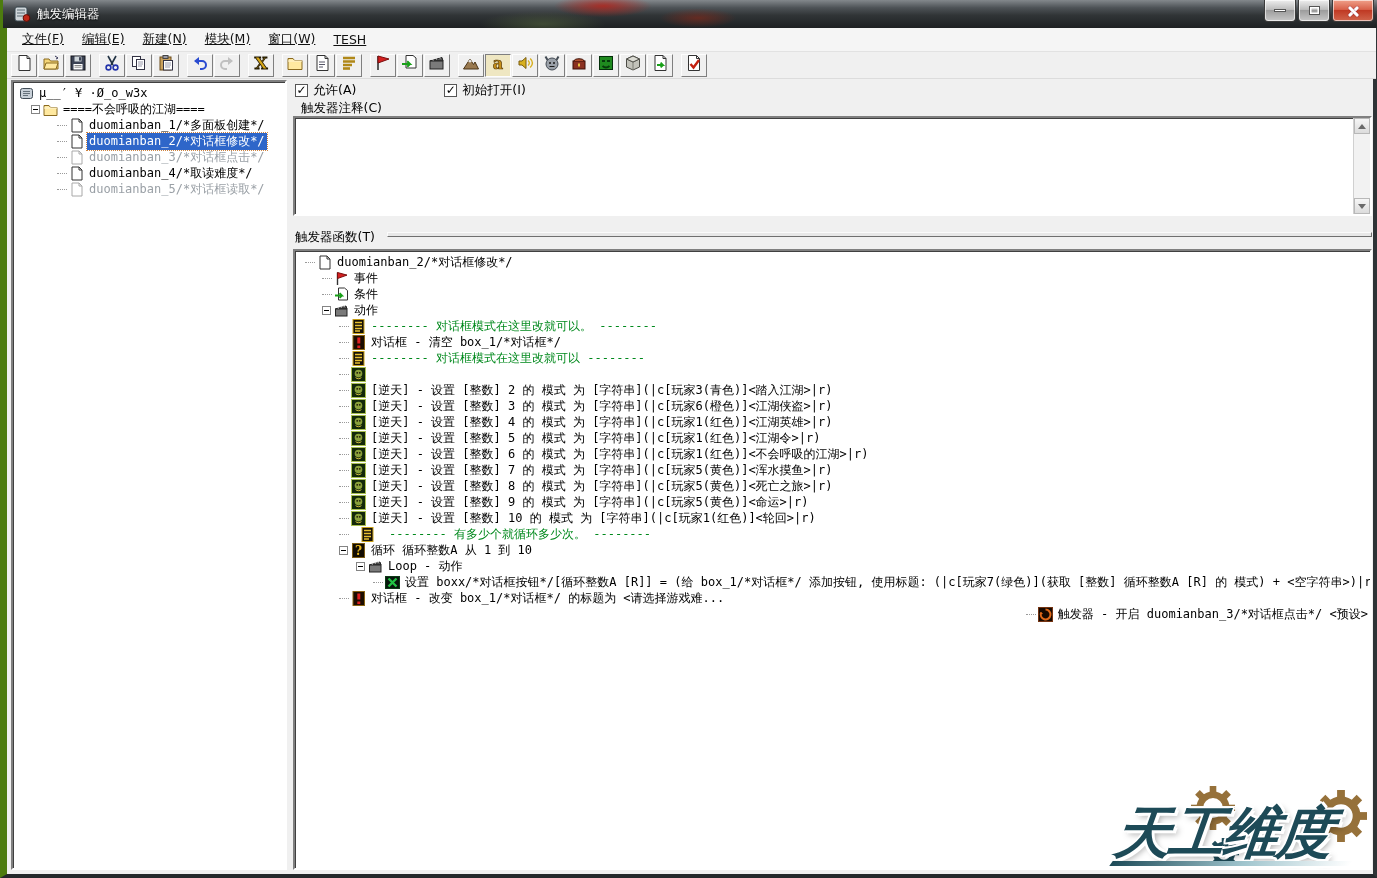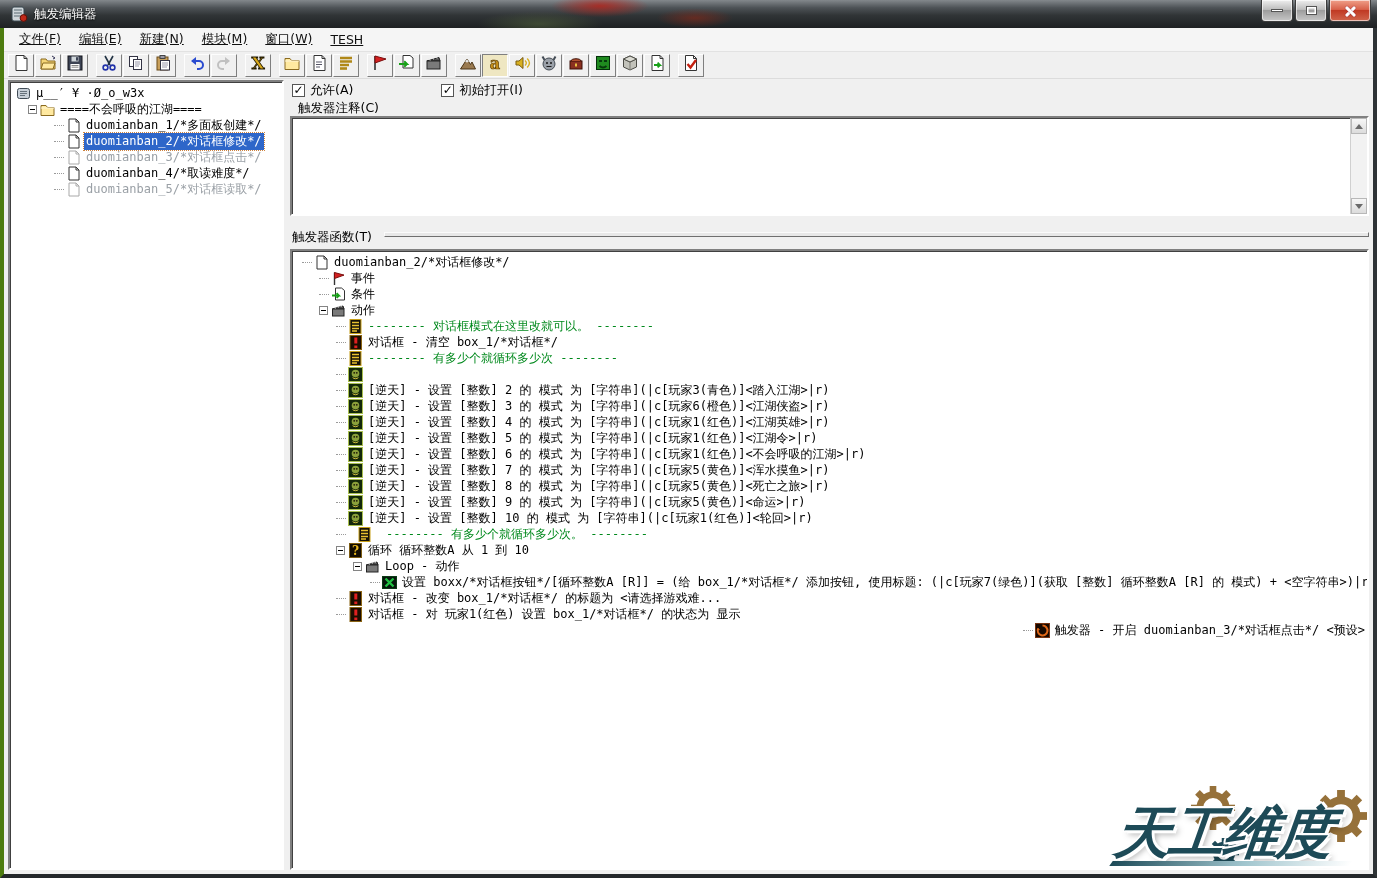--- a/index.html
+++ b/index.html
@@ -1,19 +1,19 @@
 <!DOCTYPE html>
 <html><head>
 <meta charset="utf-8">
 <style>
   * { box-sizing: border-box; margin:0; padding:0; }
   html,body { width:1377px; height:878px; overflow:hidden; background:#1b1d1f;
     font-family:"DejaVu Sans", sans-serif; }
   .window { position:relative; width:1377px; height:878px; background:#f0f0f0;
-    border-left:4px solid #4d7c0f; border-right:4px solid #2e3336; border-bottom:4px solid #24282b; }
+    border-left:7px solid #4d7c0f; border-right:4px solid #2e3336; border-bottom:4px solid #24282b; }
 
   
   .titlebar { position:absolute; left:-4px; top:0; width:1377px; height:28px;
     background:linear-gradient(180deg,#83888c 0%,#4d5256 28%,#303436 55%,#1e2123 100%);
     display:flex; align-items:center; padding:0 6px; }
   .titlebar::before { content:""; position:absolute; inset:0; pointer-events:none;
     background:
       radial-gradient(ellipse 70px 16px at 600px 6px, rgba(190,30,20,.75), transparent 70%),
       radial-gradient(ellipse 55px 14px at 695px 18px, rgba(130,40,25,.65), transparent 70%),
       radial-gradient(ellipse 90px 18px at 540px 24px, rgba(95,115,65,.45), transparent 70%); }
@@ -488,21 +488,21 @@
               <span class="txt">对话框 - 清空 box_1/*对话框*/</span>
             </div>
             <div class="trow green" style="padding-left: 38px;">
               <span class="stub"></span>
               <span class="ticon">
                 <svg viewBox="0 0 15 15">
                   <rect x="2" y="0.5" width="11" height="14" fill="#141008" stroke="#c8a018"></rect>
                   <path d="M4 3.5h7M4 6.5h7M4 9.5h7M4 12h5" stroke="#e8c030" stroke-width="1.6"></path>
                 </svg>
               </span>
-              <span class="txt">--------  有多少个就循环多少次  --------</span>
+              <span class="txt">--------  对话框模式在这里改就可以  --------</span>
             </div>
             <div class="trow" style="padding-left: 38px;">
               <span class="stub"></span>
               <span class="ticon">
                 <svg viewBox="0 0 15 15">
                   <rect x="0.5" y="0.5" width="14" height="14" fill="#13280a" stroke="#aac050"></rect>
                   <circle cx="7.5" cy="6.6" r="3.8" fill="#8aa03a"></circle>
                   <circle cx="6.2" cy="5.8" r=".9" fill="#1e1808"></circle>
                   <circle cx="8.8" cy="5.8" r=".9" fill="#1e1808"></circle>
                   <path d="M4.6 10.6c1.9 1.5 3.9 1.5 5.8 0" stroke="#d8c040" fill="none"></path>
@@ -670,31 +670,20 @@
             <div class="trow" style="padding-left: 38px;">
               <span class="stub"></span>
               <span class="ticon">
                 <svg viewBox="0 0 15 15">
                   <rect x="2" y="0.5" width="11.5" height="14" fill="#1c0d00" stroke="#8a6414"></rect>
                   <path d="M7.8 2.5v6" stroke="#e02020" stroke-width="3"></path>
                   <rect x="6.3" y="10.5" width="3" height="2.6" fill="#e02020"></rect>
                 </svg>
               </span>
               <span class="txt">对话框 - 改变 box_1/*对话框*/ 的标题为 &lt;请选择游戏难...</span>
-            </div>
-            <div class="trow" style="padding-left: 38px;">
-              <span class="stub"></span>
-              <span class="ticon">
-                <svg viewBox="0 0 15 15">
-                  <rect x="2" y="0.5" width="11.5" height="14" fill="#1c0d00" stroke="#8a6414"></rect>
-                  <path d="M7.8 2.5v6" stroke="#e02020" stroke-width="3"></path>
-                  <rect x="6.3" y="10.5" width="3" height="2.6" fill="#e02020"></rect>
-                </svg>
-              </span>
-              <span class="txt">对话框 - 对 玩家1(红色) 设置 box_1/*对话框*/ 的状态为 显示</span>
             </div>
             <div class="trow" style="padding-left: 38px; justify-content: flex-end;">
               <span class="stub"></span>
               <span class="ticon">
                 <svg viewBox="0 0 15 15">
                   <rect x="0.5" y="0.5" width="14" height="14" fill="#180900" stroke="#743312"></rect>
                   <path d="M7.5 2.6a4.9 4.9 0 1 1-4.4 2.9" fill="none" stroke="#e06818" stroke-width="2"></path>
                   <path d="M1.8 7.4l1.5-2.4 1.7 2.1z" fill="#e06818"></path>
                 </svg>
               </span>

